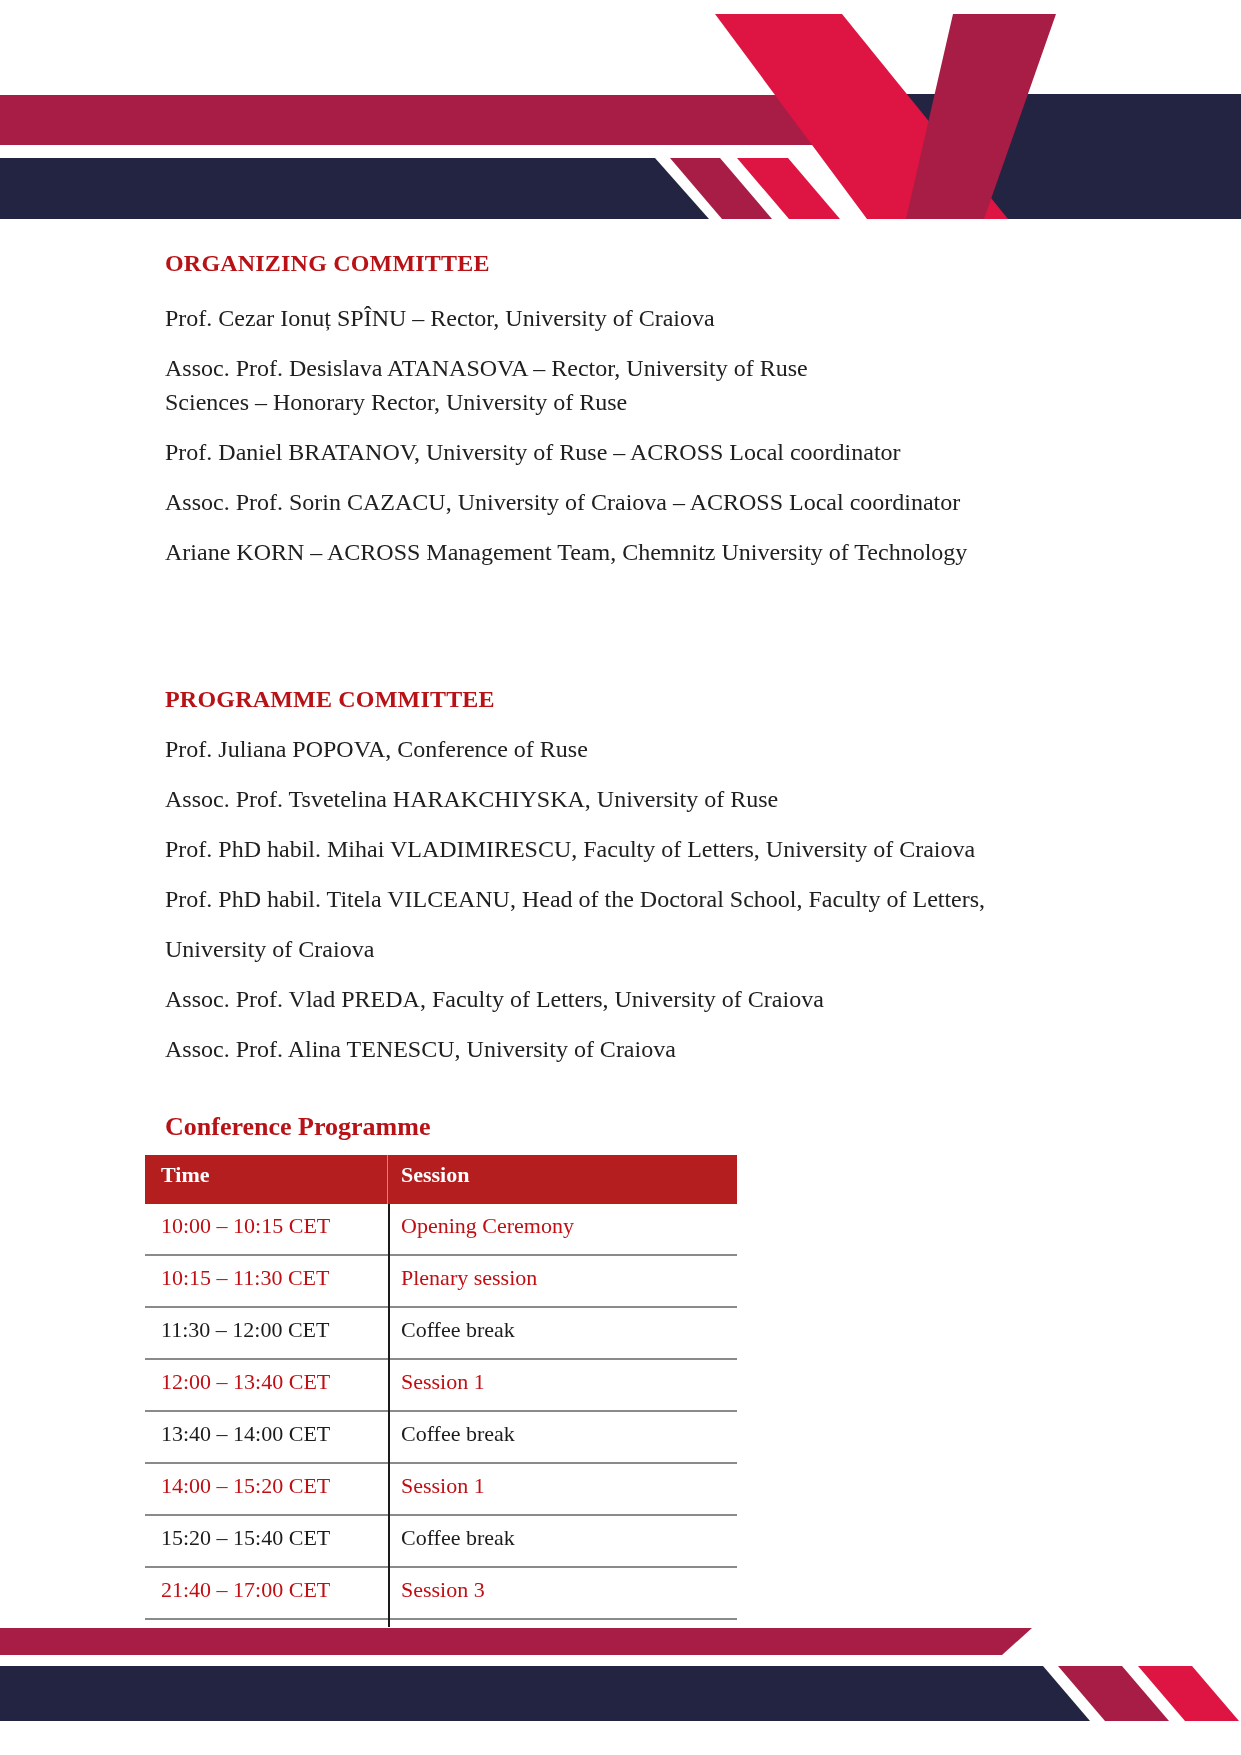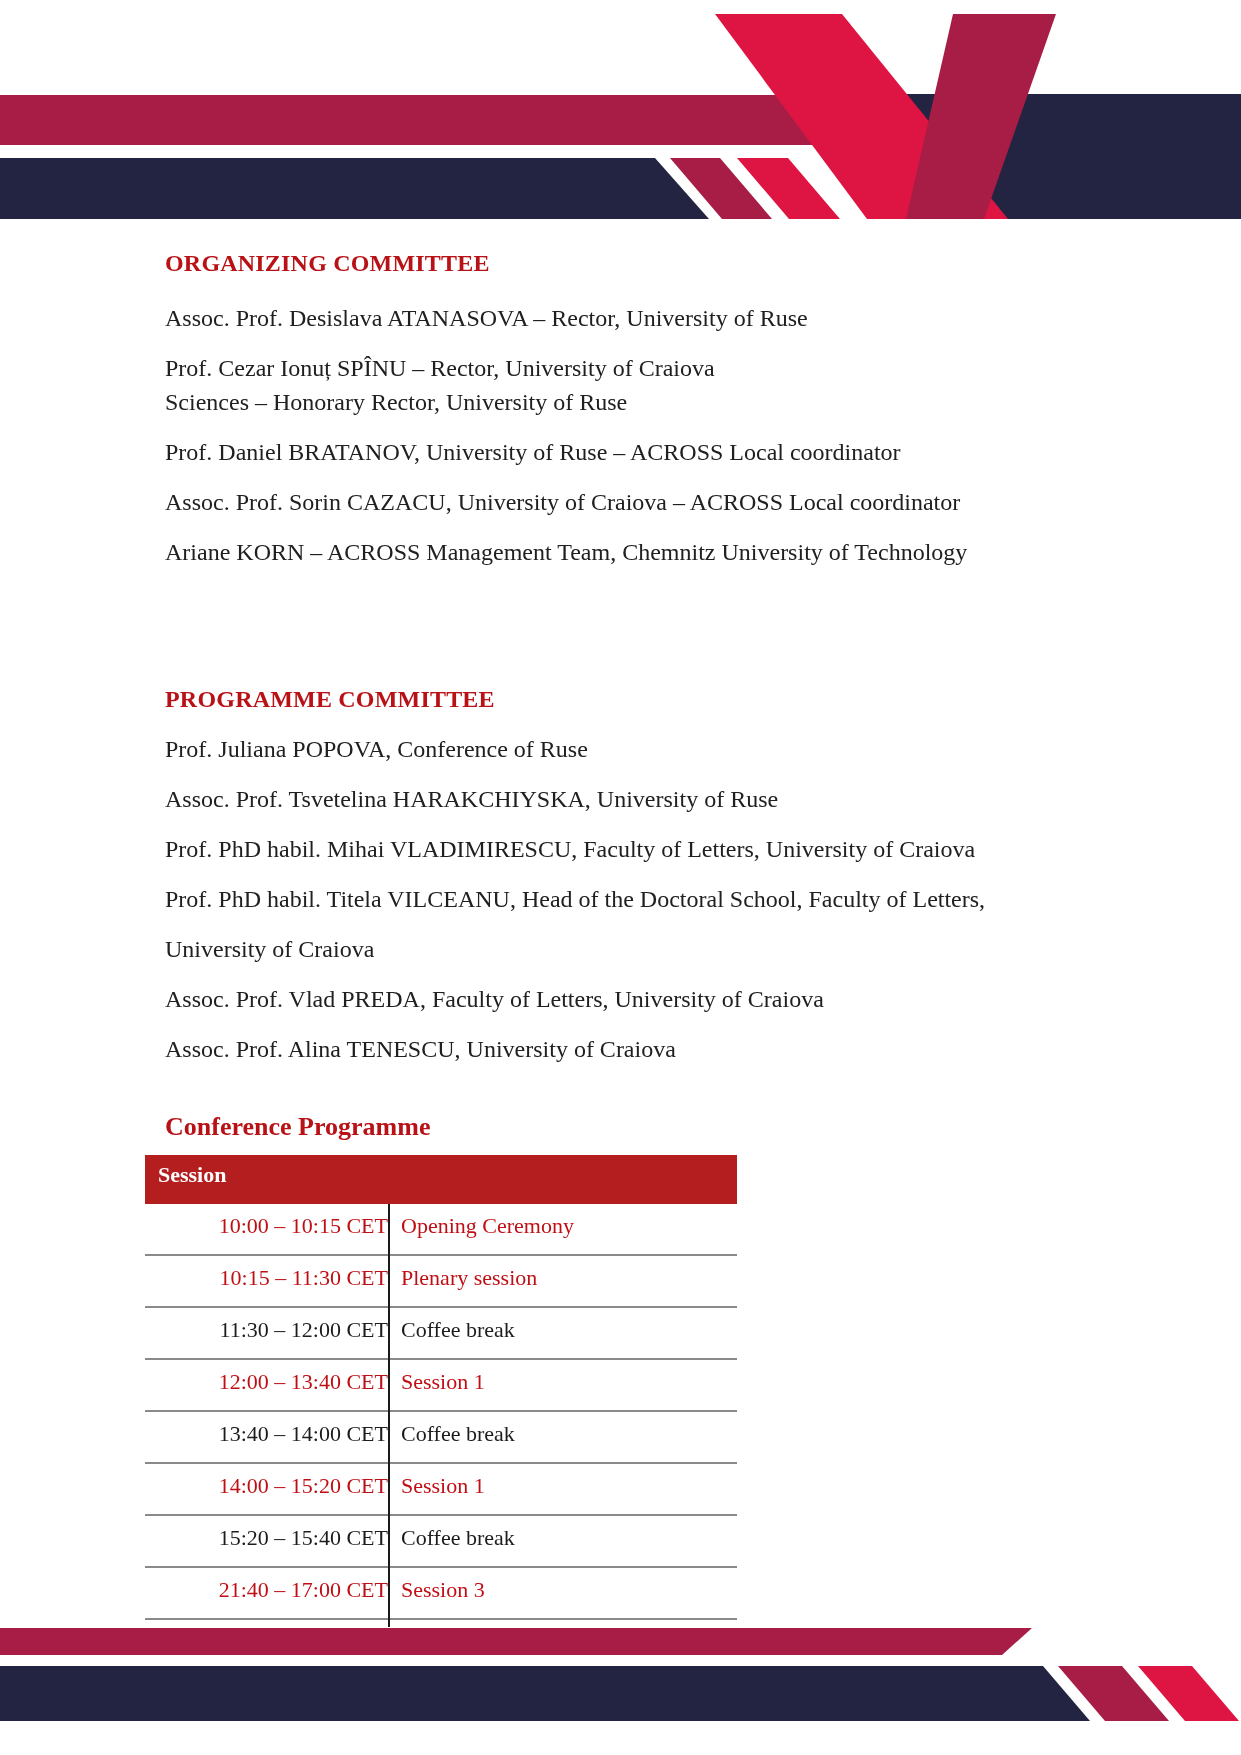--- a/index.html
+++ b/index.html
@@ -64,21 +64,21 @@
     padding:7px 0 4px 13px;
   }
   .t-rows{position:relative;}
   .t-row{
     display:flex;
     height:52px;
     border-bottom:2px solid var(--separator);
     font-size:22px;
   }
   .t-row.last{border-bottom:none;height:56px;}
-  .t-row .cell-time{width:243px;padding:9px 0 0 16px;text-align:right;}
+  .t-row .cell-time{width:243px;padding:9px 0 0 16px;}
   .t-row .cell-session{width:349px;padding:9px 0 16px 13px;}
   .t-row.red{color:var(--row-red);}
   .t-row.dark{color:#1c1c1c;}
   .v-divider{
     position:absolute;
     left:243px;
     top:0;
     width:2px;
     height:423px;
     background:#1a1a1a;
@@ -96,22 +96,22 @@
     <polygon fill="#A81D46" points="670,158 720,158 772,219 722,219"></polygon>
     <polygon fill="#DE1543" points="737,158 788,158 840,219 789,219"></polygon>
     <polygon fill="#DE1543" points="715,14 842,14 1008,219 867,219"></polygon>
     <polygon fill="#A81D46" points="953,14 1056,14 984,219 906,219"></polygon>
   </svg>
 
   <div class="content" style="top:250px;">
     <div class="section-title">ORGANIZING COMMITTEE</div>
   </div>
   <div class="content" style="top:300px;">
+    <p class="entry-line">Prof. Cezar Ionuț SPÎNU – Rector, University of Craiova</p>
     <p class="entry-line">Assoc. Prof. Desislava ATANASOVA – Rector, University of Ruse</p>
-    <p class="entry-line">Prof. Cezar Ionuț SPÎNU – Rector, University of Craiova</p>
     <p class="entry-line wrap-cont">Sciences – Honorary Rector, University of Ruse</p>
     <p class="entry-line">Prof. Daniel BRATANOV, University of Ruse – ACROSS Local coordinator</p>
     <p class="entry-line">Assoc. Prof. Sorin CAZACU, University of Craiova – ACROSS Local coordinator</p>
     <p class="entry-line">Ariane KORN – ACROSS Management Team, Chemnitz University of Technology</p>
   </div>
 
   <div class="content" style="top:686px;">
     <div class="section-title">PROGRAMME COMMITTEE</div>
   </div>
   <div class="content" style="top:731px;">
@@ -123,20 +123,21 @@
     <p class="entry-line">Assoc. Prof. Vlad PREDA, Faculty of Letters, University of Craiova</p>
     <p class="entry-line">Assoc. Prof. Alina TENESCU, University of Craiova</p>
   </div>
 
   <div class="content" style="top:1112px;">
     <div class="prog-title">Conference Programme</div>
   </div>
 
   <div class="table-wrap">
     <div class="t-header">
+      <div class="col-time">Time</div>
       <div class="col-session">Session</div>
     </div>
     <div class="t-rows">
       <div class="v-divider"></div>
       <div class="t-row red">
         <div class="cell-time">10:00 – 10:15 CET</div>
         <div class="cell-session">Opening Ceremony</div>
       </div>
       <div class="t-row red">
         <div class="cell-time">10:15 – 11:30 CET</div>

